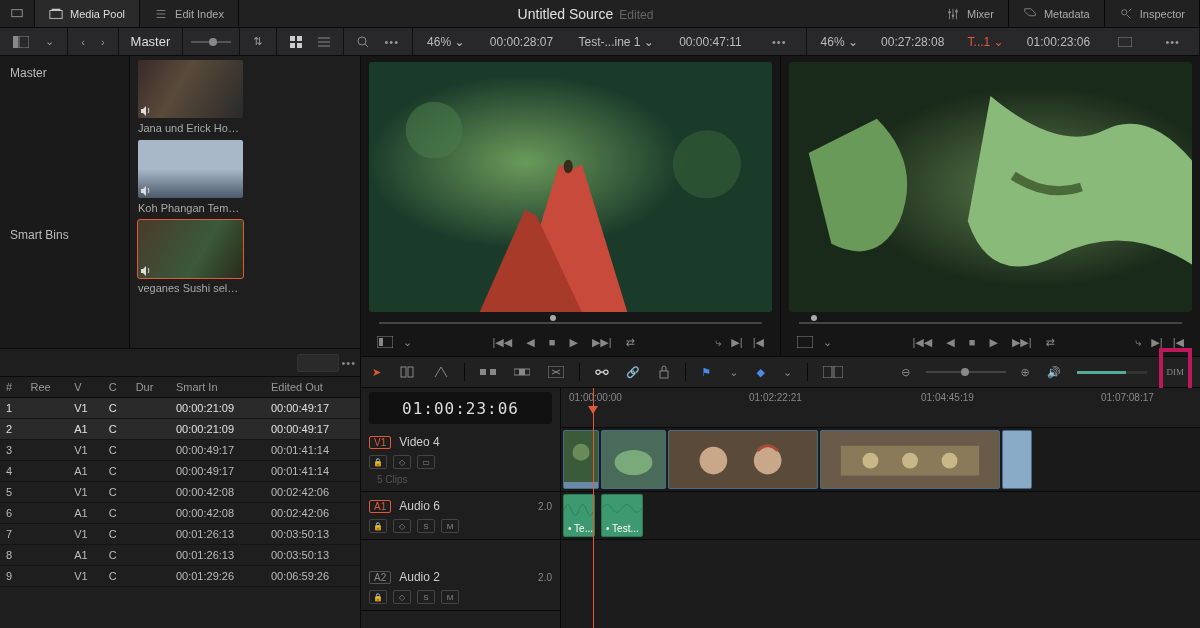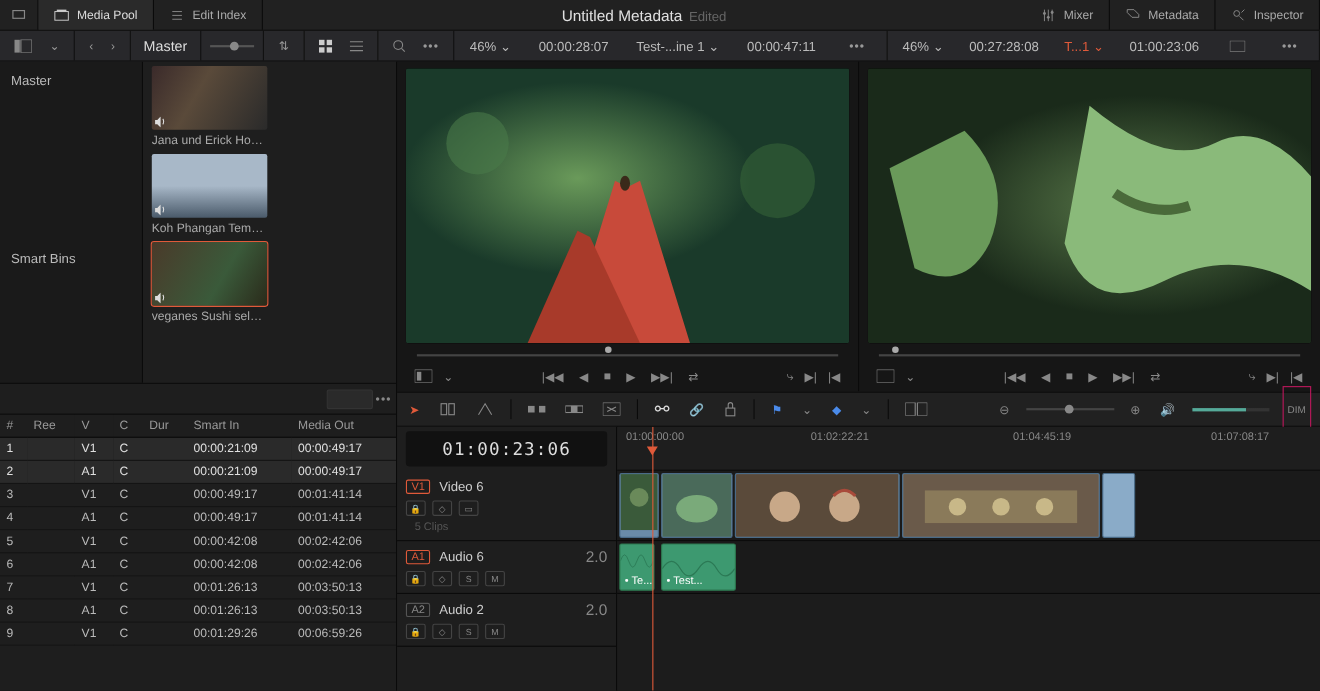--- a/index.html
+++ b/index.html
@@ -66,21 +66,21 @@
 
 .tl-area { flex:1; display:flex; background:#1c1c1c;}
 .tl-left { width:200px; background:#1e1e1e; border-right:1px solid #0a0a0a;}
 .tl-tc { height:32px; background:#111; margin:4px 8px; border-radius:3px; display:flex; align-items:center; justify-content:center; font-family:monospace; font-size:16px; color:#ddd; letter-spacing:1px;}
 .trk-hdr { border-bottom:1px solid #0a0a0a; padding:4px 8px;}
 .trk-hdr .row1{display:flex;align-items:center;gap:8px;height:20px;}
 .trk-hdr .row2{display:flex;align-items:center;gap:6px;height:20px;}
 .trk-tag { border:1px solid #e05a3a; color:#e05a3a; padding:0 4px; font-size:10px; border-radius:2px;}
 .trk-tag.mute{border-color:#555;color:#888;}
 .trk-name{color:#ccc;font-size:12px;}
-.trk-db{color:#888;font-size:14px;margin-left:auto;}
+.trk-db{color:#888;font-size:10px;margin-left:auto;}
 .sbtn{width:18px;height:14px;border:1px solid #444;font-size:8px;display:flex;align-items:center;justify-content:center;color:#888;border-radius:2px;cursor:pointer;}
 .clipcount{color:#555;font-size:10px;padding:2px 8px;}
 
 .tl-right { flex:1; position:relative; overflow:hidden;}
 .ruler { height:40px; background:#1e1e1e; border-bottom:1px solid #0a0a0a; position:relative;}
 .ruler .tick{position:absolute;top:4px;font-size:10px;color:#888;}
 .playhead{position:absolute;top:0;bottom:0;width:1px;background:#e05a3a;z-index:5;}
 .playhead::before{content:"";position:absolute;top:18px;left:-5px;width:0;height:0;border-left:5px solid transparent;border-right:5px solid transparent;border-top:8px solid #e05a3a;}
 .vtrack{height:64px;border-bottom:1px solid #0a0a0a;position:relative;background:#1a1a1a;}
 .atrack{height:48px;border-bottom:1px solid #0a0a0a;position:relative;background:#1a1a1a;}
@@ -110,21 +110,21 @@
       <span>Media Pool</span>
     </div>
   <div class="tab">
       <svg class="icon" viewBox="0 0 16 16">
         <line x1="3" y1="4" x2="13" y2="4" stroke="#888"></line>
         <line x1="3" y1="8" x2="13" y2="8" stroke="#888"></line>
         <line x1="3" y1="12" x2="13" y2="12" stroke="#888"></line>
       </svg>
       <span>Edit Index</span>
     </div>
-  <div class="title"><span>Untitled Metadata</span><span class="edited">Edited</span></div>
+  <div class="title"><span>Untitled Source</span><span class="edited">Edited</span></div>
   <div class="tab">
       <svg class="icon" viewBox="0 0 16 16">
         <line x1="4" y1="2" x2="4" y2="14" stroke="#888"></line>
         <line x1="8" y1="2" x2="8" y2="14" stroke="#888"></line>
         <line x1="12" y1="2" x2="12" y2="14" stroke="#888"></line>
         <circle cx="4" cy="6" r="1.5" fill="#888"></circle>
         <circle cx="8" cy="10" r="1.5" fill="#888"></circle>
         <circle cx="12" cy="5" r="1.5" fill="#888"></circle>
       </svg>
       <span>Mixer</span>
@@ -265,21 +265,21 @@
       <div class="tbl">
         <table>
           <thead>
               <tr>
             <th>#</th>
             <th>Ree</th>
             <th>V</th>
             <th>C</th>
             <th>Dur</th>
             <th>Smart In</th>
-            <th>Media Out</th>
+            <th>Edited Out</th>
           </tr>
             </thead>
           <tbody id="edit-rows">
               <tr class="sel">
                 <td>1</td>
                 <td></td>
                 <td>V1</td>
                 <td>C</td>
                 <td></td>
                 <td>00:00:21:09</td>
@@ -504,30 +504,30 @@
             <rect width="9" height="12" fill="none" stroke="#888"></rect>
             <rect x="11" width="9" height="12" fill="none" stroke="#888"></rect>
           </svg>
         </span>
       <span style="flex:1"></span>
       <span class="tbtn">⊖</span>
       <div class="zoomslider"></div>
       <span class="tbtn">⊕</span>
       <span class="tbtn" style="color:#ccc;">🔊</span>
       <div class="volslider"></div>
-      <span class="tbtn" style="border:1px solid #be185d;padding:15px 4px;font-size:9px;">DIM</span>
+      <span class="tbtn" style="border:4px solid #be185d;padding:15px 4px;font-size:9px;font-family:Liberation Serif, serif;">DIM</span>
     </div>
 
     <div class="tl-area">
       <div class="tl-left">
         <div class="tl-tc">01:00:23:06</div>
         <div class="trk-hdr" style="height:64px;">
           <div class="row1">
               <span class="trk-tag">V1</span>
-              <span class="trk-name">Video 6</span>
+              <span class="trk-name">Video 4</span>
             </div>
           <div class="row2">
               <span class="sbtn">🔒</span>
               <span class="sbtn">◇</span>
               <span class="sbtn">▭</span>
             </div>
           <div class="clipcount">5 Clips</div>
         </div>
         <div class="trk-hdr" style="height:48px;">
           <div class="row1">
@@ -535,39 +535,39 @@
               <span class="trk-name">Audio 6</span>
               <span class="trk-db">2.0</span>
             </div>
           <div class="row2">
               <span class="sbtn">🔒</span>
               <span class="sbtn">◇</span>
               <span class="sbtn">S</span>
               <span class="sbtn">M</span>
             </div>
         </div>
-        <div class="trk-hdr" style="height:48px;">
+        <div class="trk-hdr" style="height:48px;margin-top:23px;">
           <div class="row1">
               <span class="trk-tag mute">A2</span>
               <span class="trk-name">Audio 2</span>
               <span class="trk-db">2.0</span>
             </div>
           <div class="row2">
               <span class="sbtn">🔒</span>
               <span class="sbtn">◇</span>
               <span class="sbtn">S</span>
               <span class="sbtn">M</span>
             </div>
         </div>
       </div>
       <div class="tl-right">
         <div class="playhead" style="left:32px;"></div>
         <div class="ruler">
           <span class="tick" style="left:8px">01:00:00:00</span>
-          <span class="tick" style="left:176px">01:02:22:21</span>
+          <span class="tick" style="left:188px">01:02:22:21</span>
           <span class="tick" style="left:360px">01:04:45:19</span>
           <span class="tick" style="left:540px">01:07:08:17</span>
         </div>
         <div class="vtrack">
           <div class="clip vclip" style="left:2px;width:36px;">
               <svg class="vthumb" viewBox="0 0 40 60">
                 <rect width="40" height="60" fill="#3a5a3a"></rect>
                 <circle cx="20" cy="25" r="10" fill="#6a8a5a"></circle>
               </svg>
             </div>
@@ -596,21 +596,21 @@
             </div>
           <div class="clip vclip" style="left:441px;width:30px;background:#8aabc8;"></div>
         </div>
         <div class="atrack">
           <div class="clip aclip" style="left:2px;width:32px;">
               <svg class="wave" viewBox="0 0 40 40" preserveAspectRatio="none">
                 <path d="M0 20 Q5 5 10 20 T20 20 T30 20 T40 20" stroke="#1a5a3a" fill="none"></path>
               </svg>
               <span class="albl">• Te...</span>
             </div>
-          <div class="clip aclip" style="left:40px;width:68px;">
+          <div class="clip aclip" style="left:40px;width:42px;">
               <svg class="wave" viewBox="0 0 60 40" preserveAspectRatio="none">
                 <path d="M0 20 Q8 8 15 20 T30 20 T45 20 T60 20" stroke="#1a5a3a" fill="none"></path>
               </svg>
               <span class="albl">• Test...</span>
             </div>
         </div>
       </div>
     </div>
   </div>
 </div>

